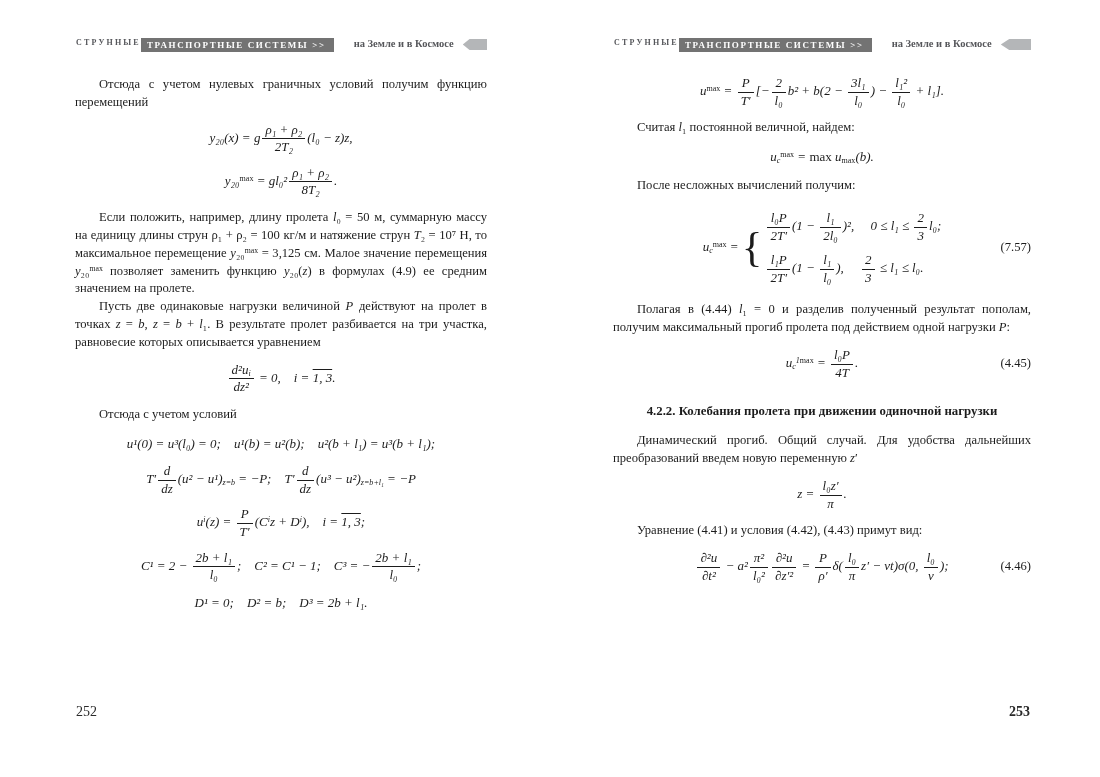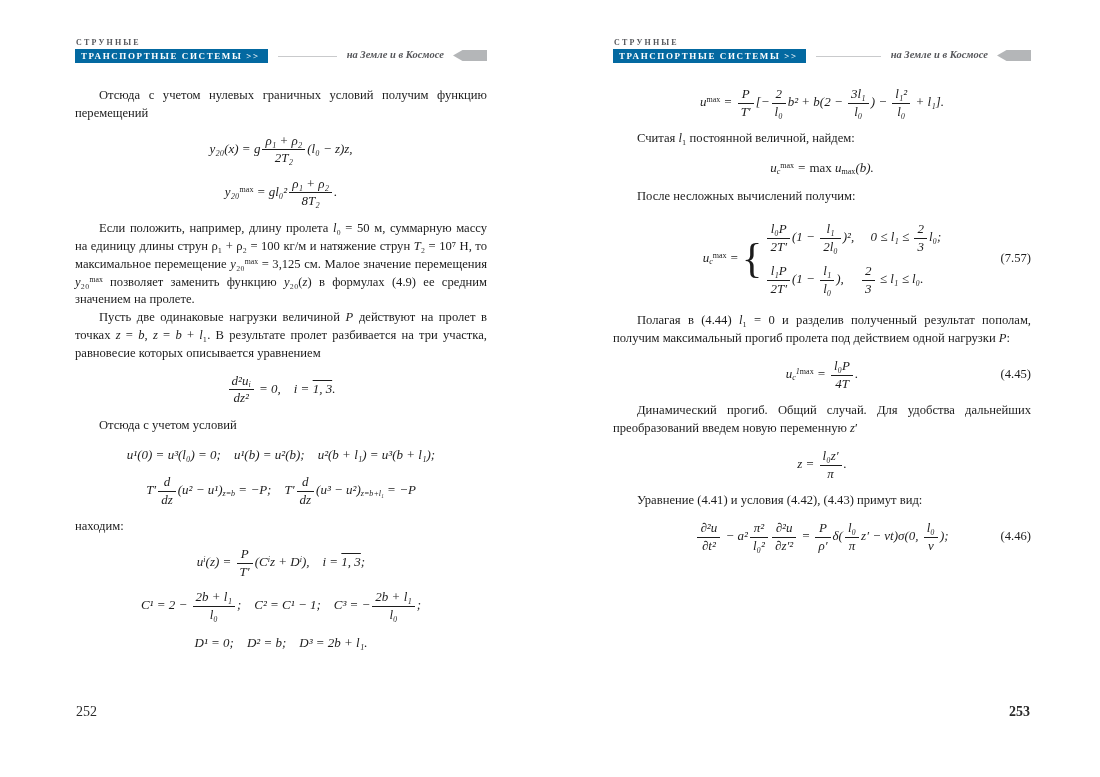--- a/index.html
+++ b/index.html
@@ -6,25 +6,25 @@
   body{
     width:1100px;height:777px;position:relative;background:#ffffff;
     font-family:"Liberation Serif", serif;color:#1c1c1c;overflow:hidden;
   }
   .page{position:absolute;top:38px;height:720px;}
   #page-left{left:75px;width:412px;}
   #page-right{left:613px;width:418px;}
 
   
   .page-header{display:flex;align-items:flex-end;margin-bottom:24px;}
-  .brand{display:flex;flex-direction:column;}
+  .brand{display:flex;flex-direction:row;}
   .brand-top{font-size:8px;font-weight:bold;letter-spacing:2.2px;color:#55565a;margin:0 0 2px 1px;}
-  .brand-box{background:#0369a1;color:#fff;font-size:9px;font-weight:bold;letter-spacing:1.6px;padding:2px 8px 2px 6px;white-space:nowrap;}
+  .brand-box{background:#737373;color:#fff;font-size:9px;font-weight:bold;letter-spacing:1.6px;padding:2px 8px 2px 6px;white-space:nowrap;}
   .hdr-rule{flex:1;height:1px;background:#c9cacc;margin:0 10px 6px 10px;}
-  .tagline{font-size:10.5px;font-weight:bold;color:#55565a;white-space:nowrap;margin-bottom:3px;font-style:italic;}
+  .tagline{font-size:10.5px;font-weight:bold;color:#55565a;white-space:nowrap;margin-bottom:3px;}
   .hdr-arrow{width:34px;height:11px;background:#b4b6b8;margin:0 0 2px 9px;
     clip-path:polygon(0 50%, 28% 0, 100% 0, 100% 100%, 28% 100%);}
 
   
   .page-body{font-size:12.6px;line-height:1.42;}
   .para{margin:0;text-align:justify;}
   .para.indent{text-indent:24px;}
   .subheading{font-size:12.8px;font-weight:bold;text-align:center;margin:22px 0 12px;}
   .it{font-style:italic;}
   .bd{font-weight:normal;}
@@ -77,21 +77,20 @@
         <div class="eqrow">
           <span class="math"><span class="frac"><span class="num">d²u<sub>i</sub></span><span class="den">dz²</span></span> = 0, i = <span class="ovl">1, 3</span>.</span>
         </div>
         <p class="para indent">Отсюда с учетом условий</p>
         <div class="eqrow">
           <span class="math">u¹(0) = u³(l₀) = 0; u¹(b) = u²(b); u²(b + l₁) = u³(b + l₁);</span>
         </div>
         <div class="eqrow">
           <span class="math">T′<span class="frac"><span class="num">d</span><span class="den">dz</span></span>(u² − u¹)<sub>z=b</sub> = −P; T′<span class="frac"><span class="num">d</span><span class="den">dz</span></span>(u³ − u²)<sub>z=b+l₁</sub> = −P</span>
         </div>
-        <p class="para">находим:</p>
         <div class="eqrow">
           <span class="math">u<sup>i</sup>(z) = <span class="frac"><span class="num">P</span><span class="den">T′</span></span>(C<sup>i</sup>z + D<sup>i</sup>), i = <span class="ovl">1, 3</span>;</span>
         </div>
         <div class="eqrow">
           <span class="math">C¹ = 2 − <span class="frac"><span class="num">2b + l₁</span><span class="den">l₀</span></span>; C² = C¹ − 1; C³ = −<span class="frac"><span class="num">2b + l₁</span><span class="den">l₀</span></span>;</span>
         </div>
         <div class="eqrow">
           <span class="math">D¹ = 0; D² = b; D³ = 2b + l₁.</span>
         </div>
       </div>
@@ -119,20 +118,21 @@
         <p class="para indent">После несложных вычислений получим:</p>
         <div class="eqrow">
           <span class="math">u<sub>c</sub><sup><span class="rm">max</span></sup> = <span class="brace">{</span><span class="stack2"><span class="srow"><span class="frac"><span class="num">l₀P</span><span class="den">2T′</span></span>(1 − <span class="frac"><span class="num">l₁</span><span class="den">2l₀</span></span>)²,  0 ≤ l₁ ≤ <span class="frac"><span class="num">2</span><span class="den">3</span></span>l₀;</span><span class="srow"><span class="frac"><span class="num">l₁P</span><span class="den">2T′</span></span>(1 − <span class="frac"><span class="num">l₁</span><span class="den">l₀</span></span>),  <span class="frac"><span class="num">2</span><span class="den">3</span></span> ≤ l₁ ≤ l₀.</span></span></span>
           <span class="eqnum">(7.57)</span>
         </div>
         <p class="para indent">Полагая в (4.44) <span class="it">l</span>₁ = 0 и разделив полученный результат пополам, получим максимальный прогиб пролета под действием одной нагрузки <span class="it">P</span>:</p>
         <div class="eqrow">
           <span class="math">u<sub>c</sub><sup>1<span class="rm">max</span></sup> = <span class="frac"><span class="num">l₀P</span><span class="den">4T</span></span>.</span>
           <span class="eqnum">(4.45)</span>
         </div>
+        <h3 class="subheading">4.2.2. Колебания пролета при движении одиночной нагрузки</h3>
         <p class="para indent"><span class="bd">Динамический прогиб. Общий случай.</span> Для удобства дальнейших преобразований введем новую переменную <span class="it">z</span>′</p>
         <div class="eqrow">
           <span class="math">z = <span class="frac"><span class="num">l₀z′</span><span class="den">π</span></span>.</span>
         </div>
         <p class="para indent">Уравнение (4.41) и условия (4.42), (4.43) примут вид:</p>
         <div class="eqrow">
           <span class="math"><span class="frac"><span class="num">∂²u</span><span class="den">∂t²</span></span> − a²<span class="frac"><span class="num">π²</span><span class="den">l₀²</span></span><span class="frac"><span class="num">∂²u</span><span class="den">∂z′²</span></span> = <span class="frac"><span class="num">P</span><span class="den">ρ′</span></span>δ(<span class="frac"><span class="num">l₀</span><span class="den">π</span></span>z′ − vt)σ(0, <span class="frac"><span class="num">l₀</span><span class="den">v</span></span>);</span>
           <span class="eqnum">(4.46)</span>
         </div>
       </div>

